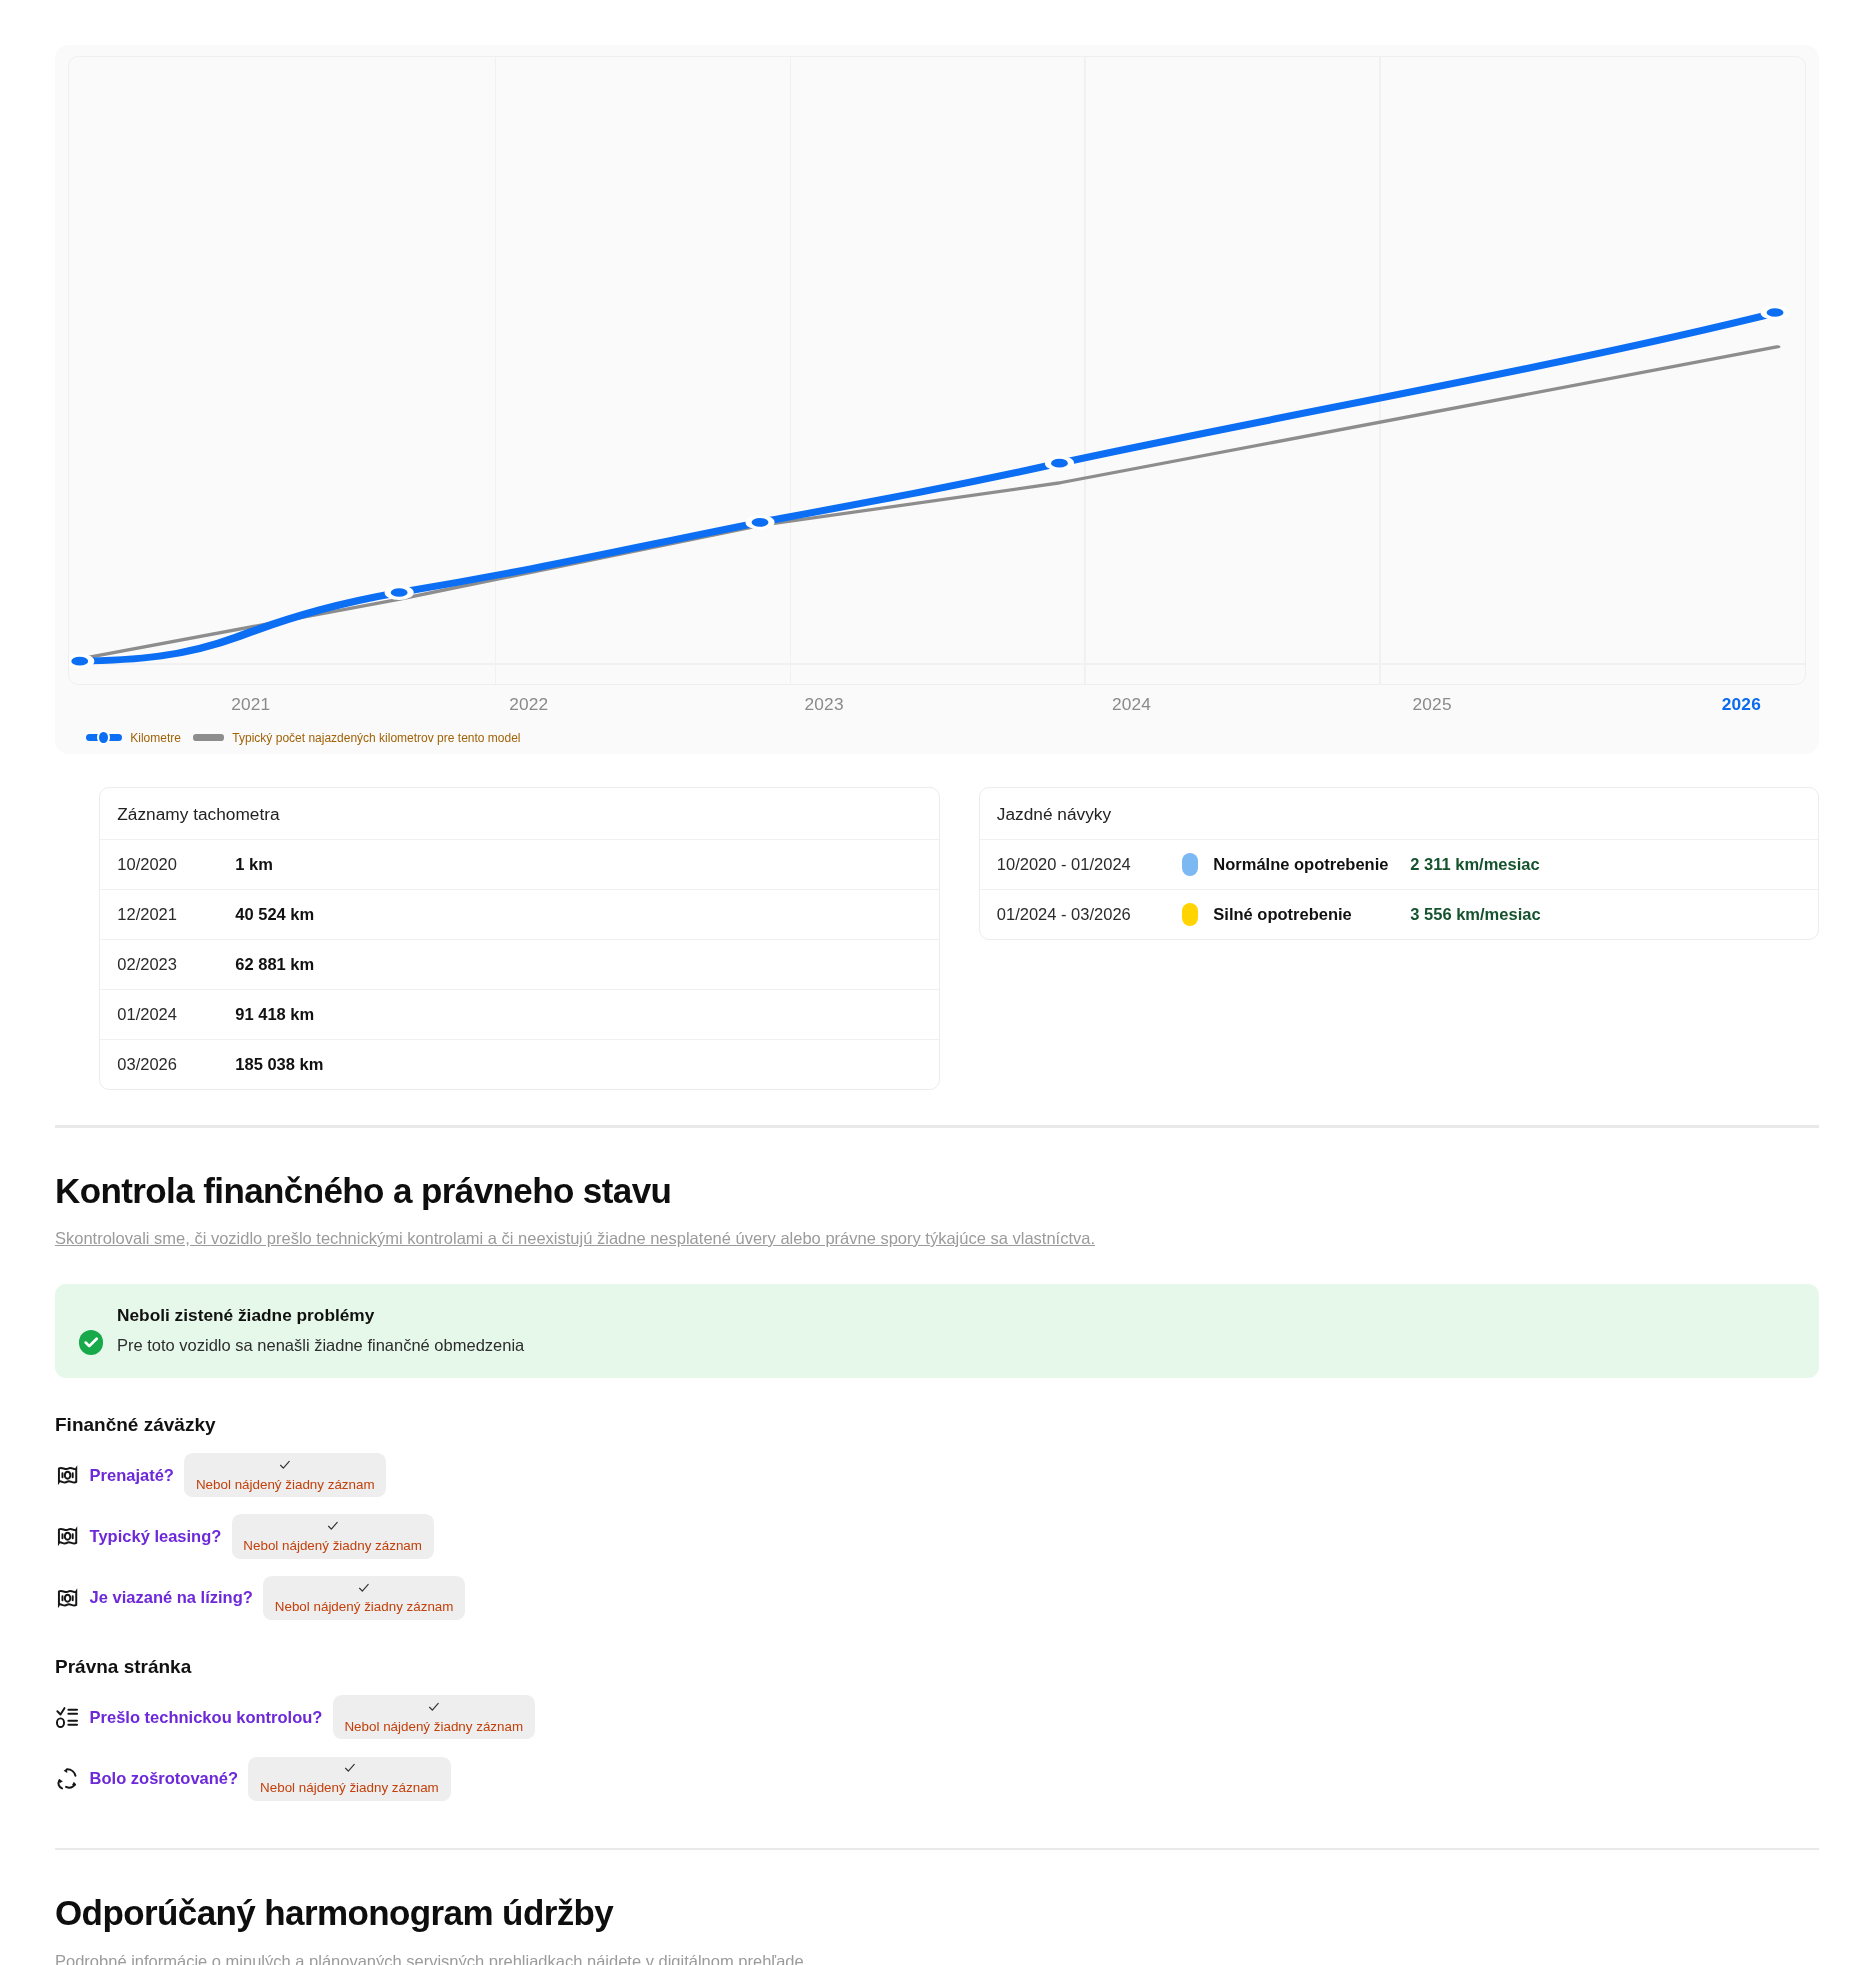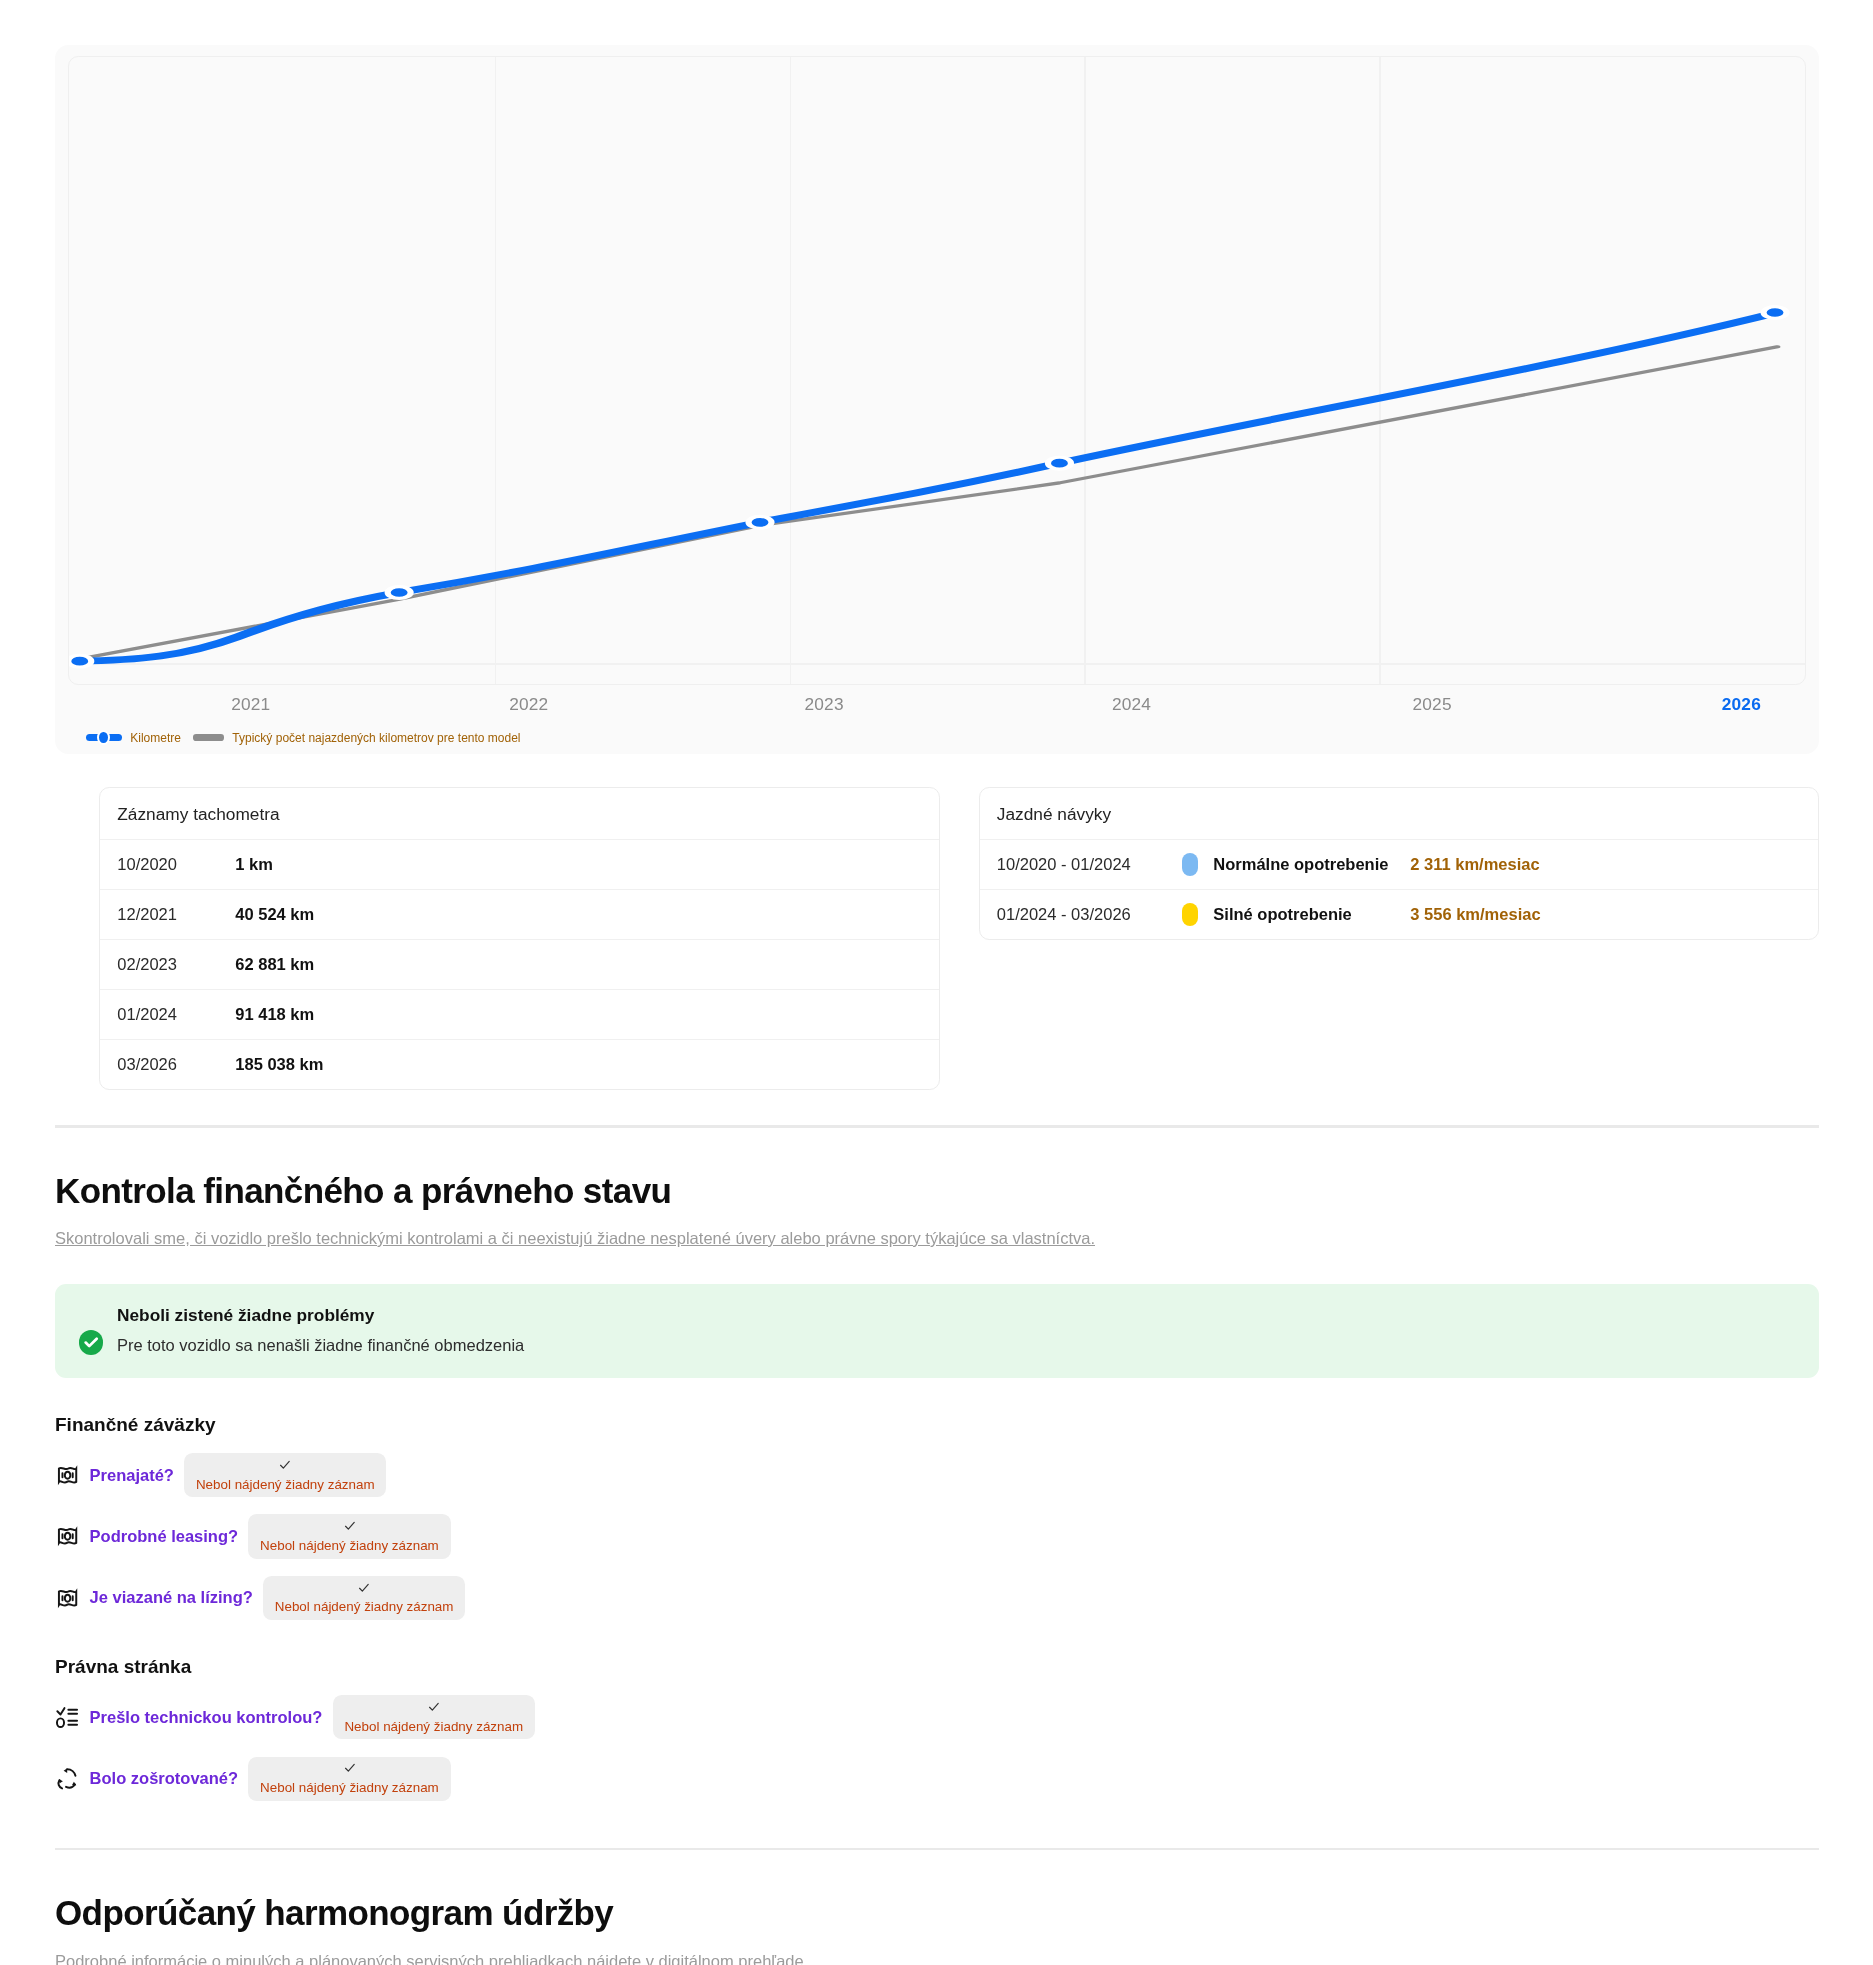--- a/index.html
+++ b/index.html
@@ -90,21 +90,21 @@
     border-top: 1.6px solid #f0f0f0;
     padding: 14px 17.3px;
     min-height: 50px;
   }
   .prow .c1 { width: 118px; font-size: 16.5px; color: #2b2b2b; flex: none; }
   .prow .c2 { font-size: 16.5px; color: #111111; font-weight: 700; }
   .habit-row { display: flex; align-items: center; border-top: 1.6px solid #f0f0f0; padding: 11.8px 17.3px; min-height: 50px; }
   .habit-date { width: 185px; flex: none; font-size: 16.5px; color: #2b2b2b; }
   .habit-swatch { width: 16.5px; height: 23px; border-radius: 8.3px; flex: none; margin-right: 15px; }
   .habit-kind { width: 197px; flex: none; font-size: 16.5px; color: #111111; font-weight: 700; }
-  .habit-rate { font-size: 16.5px; color: #a16207; font-weight: 700; }
+  .habit-rate { font-size: 16.5px; color: #14532d; font-weight: 700; }
 
   
   .divider { height: 2.4px; background: #e9e9e9; margin: 35px 55px 0 55px; }
 
   
   .section { margin: 0 55px; }
   h2.sec-title {
     font-size: 35px; font-weight: 700; color: #0e0e0e;
     letter-spacing: -0.6px; margin-top: 43px;
   }
@@ -296,21 +296,21 @@
     </div>
 
     <div class="check-row">
       <span class="ci">
         <svg viewBox="0 0 62 62">
             <path d="M10 14 C18 8 26 20 34 14 C42 8 50 20 54 14 L54 48 C46 54 38 42 30 48 C22 54 14 42 10 48 Z" fill="none" stroke="#151515" stroke-width="5"></path>
             <ellipse cx="32" cy="31" rx="7" ry="9" fill="none" stroke="#151515" stroke-width="5"></ellipse>
             <path d="M19 26 L19 36 M45 26 L45 36" stroke="#151515" stroke-width="5" stroke-linecap="round"></path>
           </svg>
       </span>
-      <span class="check-label">Podrobné leasing?</span>
+      <span class="check-label">Typický leasing?</span>
       <span class="pill">
         <span class="tick">
           <svg viewBox="0 0 30 30">
               <path d="M4 16 L11 23 L26 6" fill="none" stroke="#333333" stroke-width="3" stroke-linecap="round" stroke-linejoin="round"></path>
             </svg>
         </span>
         <span>Nebol nájdený žiadny záznam</span>
       </span>
     </div>
 

